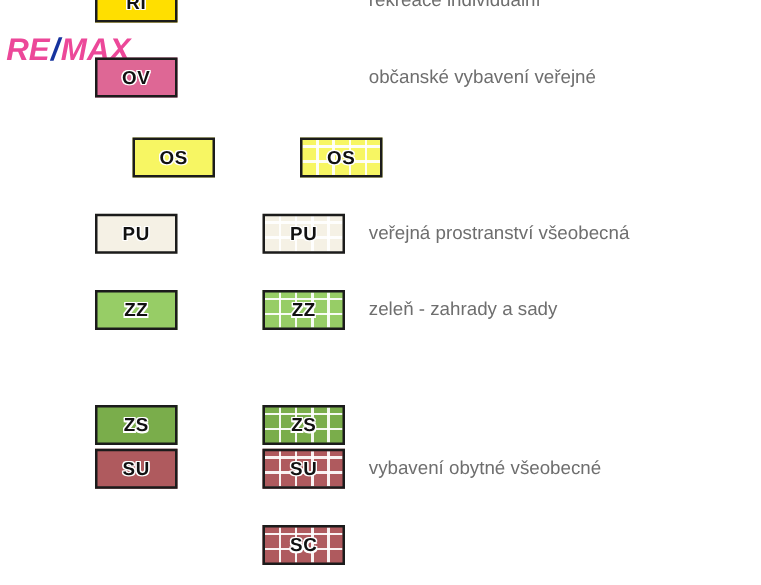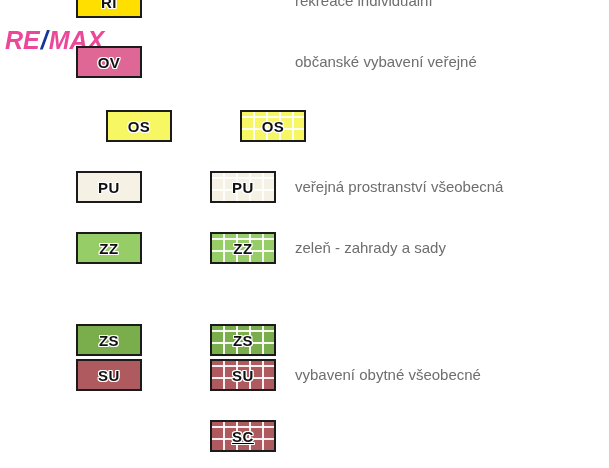--- a/index.html
+++ b/index.html
@@ -142,18 +142,18 @@
     <div class="box col1" style="background-color: rgb(175, 90, 94);">
       <span class="code">SU</span>
     </div>
     <div class="box col2 grid" style="background-color: rgb(175, 90, 94);">
       <span class="code">SU</span>
     </div>
     <div class="label">vybavení obytné všeobecné</div>
   </div>
 
   <div class="row r7">
-    <div class="box col2 grid" style="background-color: rgb(175, 90, 94); text-decoration: underline;">
+    <div class="box col2 grid" style="background-color: rgb(175, 90, 94);">
       <span class="code">SC</span>
     </div>
   </div>
 
 </div>
 
 </body></html>

